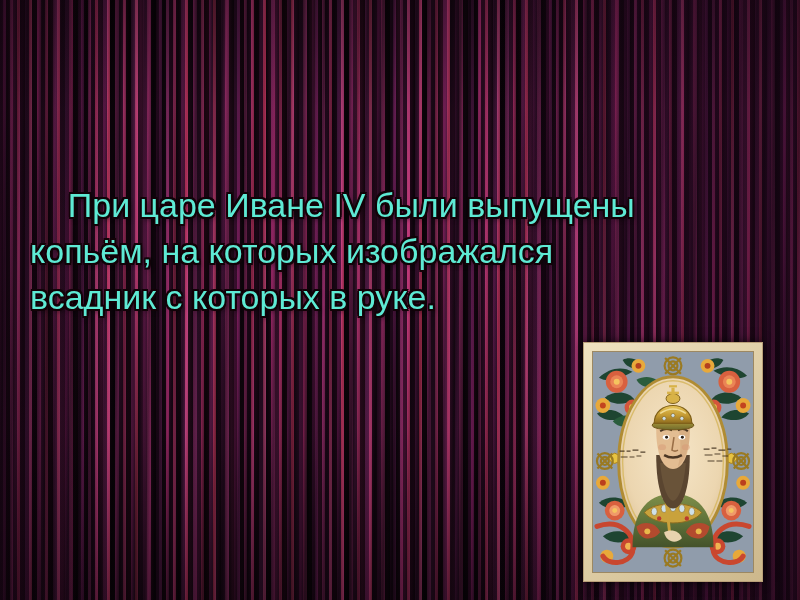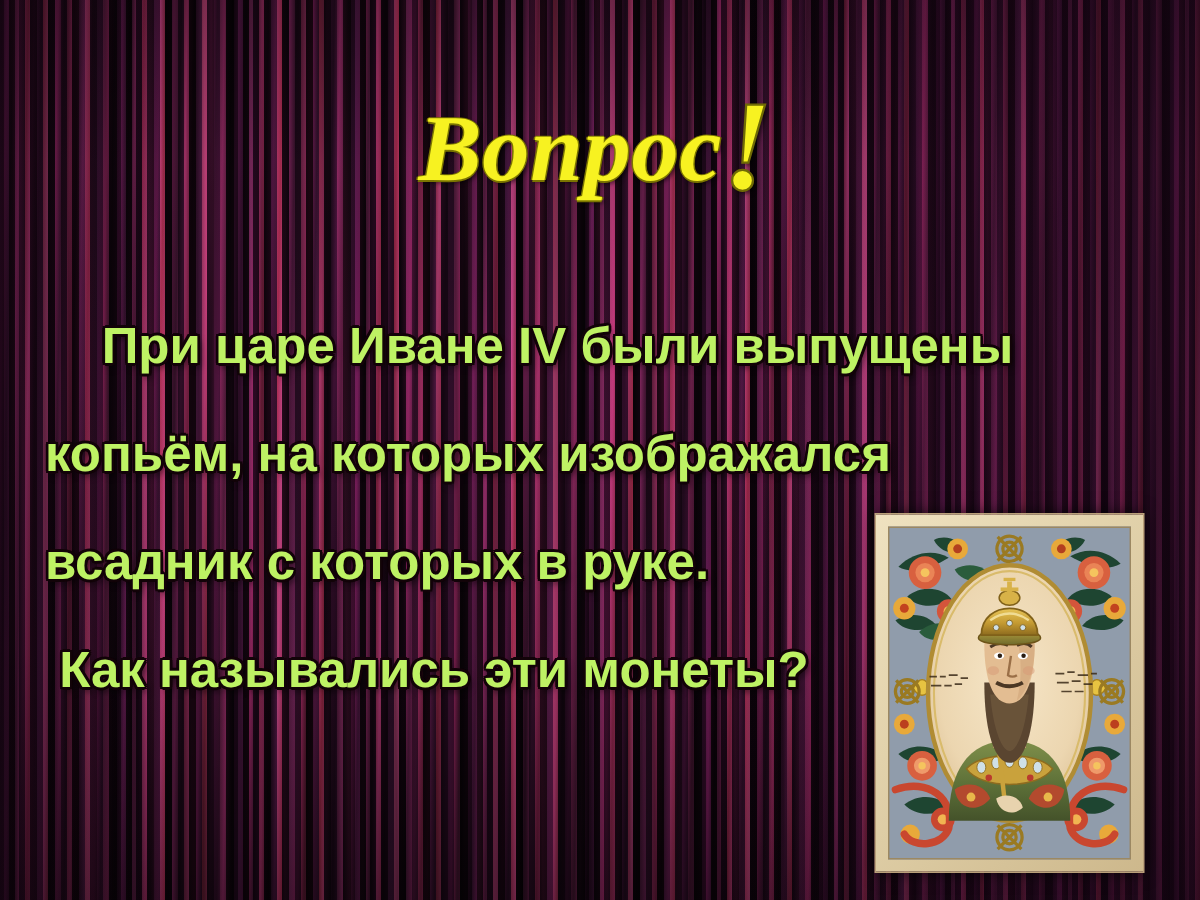--- a/index.html
+++ b/index.html
@@ -130,34 +130,33 @@
   
   #question {
     position: absolute;
     left: 30px;
     top: 182px;
     width: 740px;
   }
   .q-line {
     font-size: 34px;
     line-height: 46px;
-    font-weight: bold;
-    color: #bef264;
+    font-weight: normal;
+    color: #5eead4;
     white-space: pre;
     text-shadow:
       -1.6px -1.6px 0 #120308,
        1.6px -1.6px 0 #120308,
       -1.6px  1.6px 0 #120308,
        1.6px  1.6px 0 #120308,
        0 -1.8px 0 #120308,
        0  1.8px 0 #120308,
       -1.8px 0 0 #120308,
        1.8px 0 0 #120308,
        2px 3px 4px rgba(0,0,0,.55);
-    margin-top: 26px;
   }
 
   
   #portrait {
     position: absolute;
     left: 583px;
     top: 342px;
     width: 180px;
     height: 240px;
     box-shadow: 0 0 10px rgba(0,0,0,.7);
@@ -186,29 +185,25 @@
 <body>
 
 <div id="slide">
 
   <div class="bg-layer bg-base"></div>
   <div class="bg-layer bg-streaks2"></div>
   <div class="bg-layer bg-streaks3"></div>
   <div class="bg-layer bg-vert-fade"></div>
   <div class="bg-layer bg-horiz-fade"></div>
 
-  <div id="title">
-    <span class="title-text noclick">Вопрос</span><span class="title-bang noclick">!</span>
-  </div>
 
   <div id="question">
     <div class="q-line noclick">    При царе Иване IV были выпущены</div>
     <div class="q-line noclick">копьём, на которых изображался</div>
     <div class="q-line noclick">всадник с которых в руке.</div>
-    <div class="q-line noclick"> Как назывались эти монеты?</div>
   </div>
 
   <div id="portrait">
     <div class="pf-outer"></div>
     <div class="pf-inner">
       <svg class="pf-svg" viewBox="0 0 162 222" preserveAspectRatio="none">
         <defs>
           <radialGradient id="ovalBg" cx="50%" cy="45%" r="62%">
             <stop offset="0%" stop-color="#f6e6c8"></stop>
             <stop offset="70%" stop-color="#ecd6b0"></stop>

